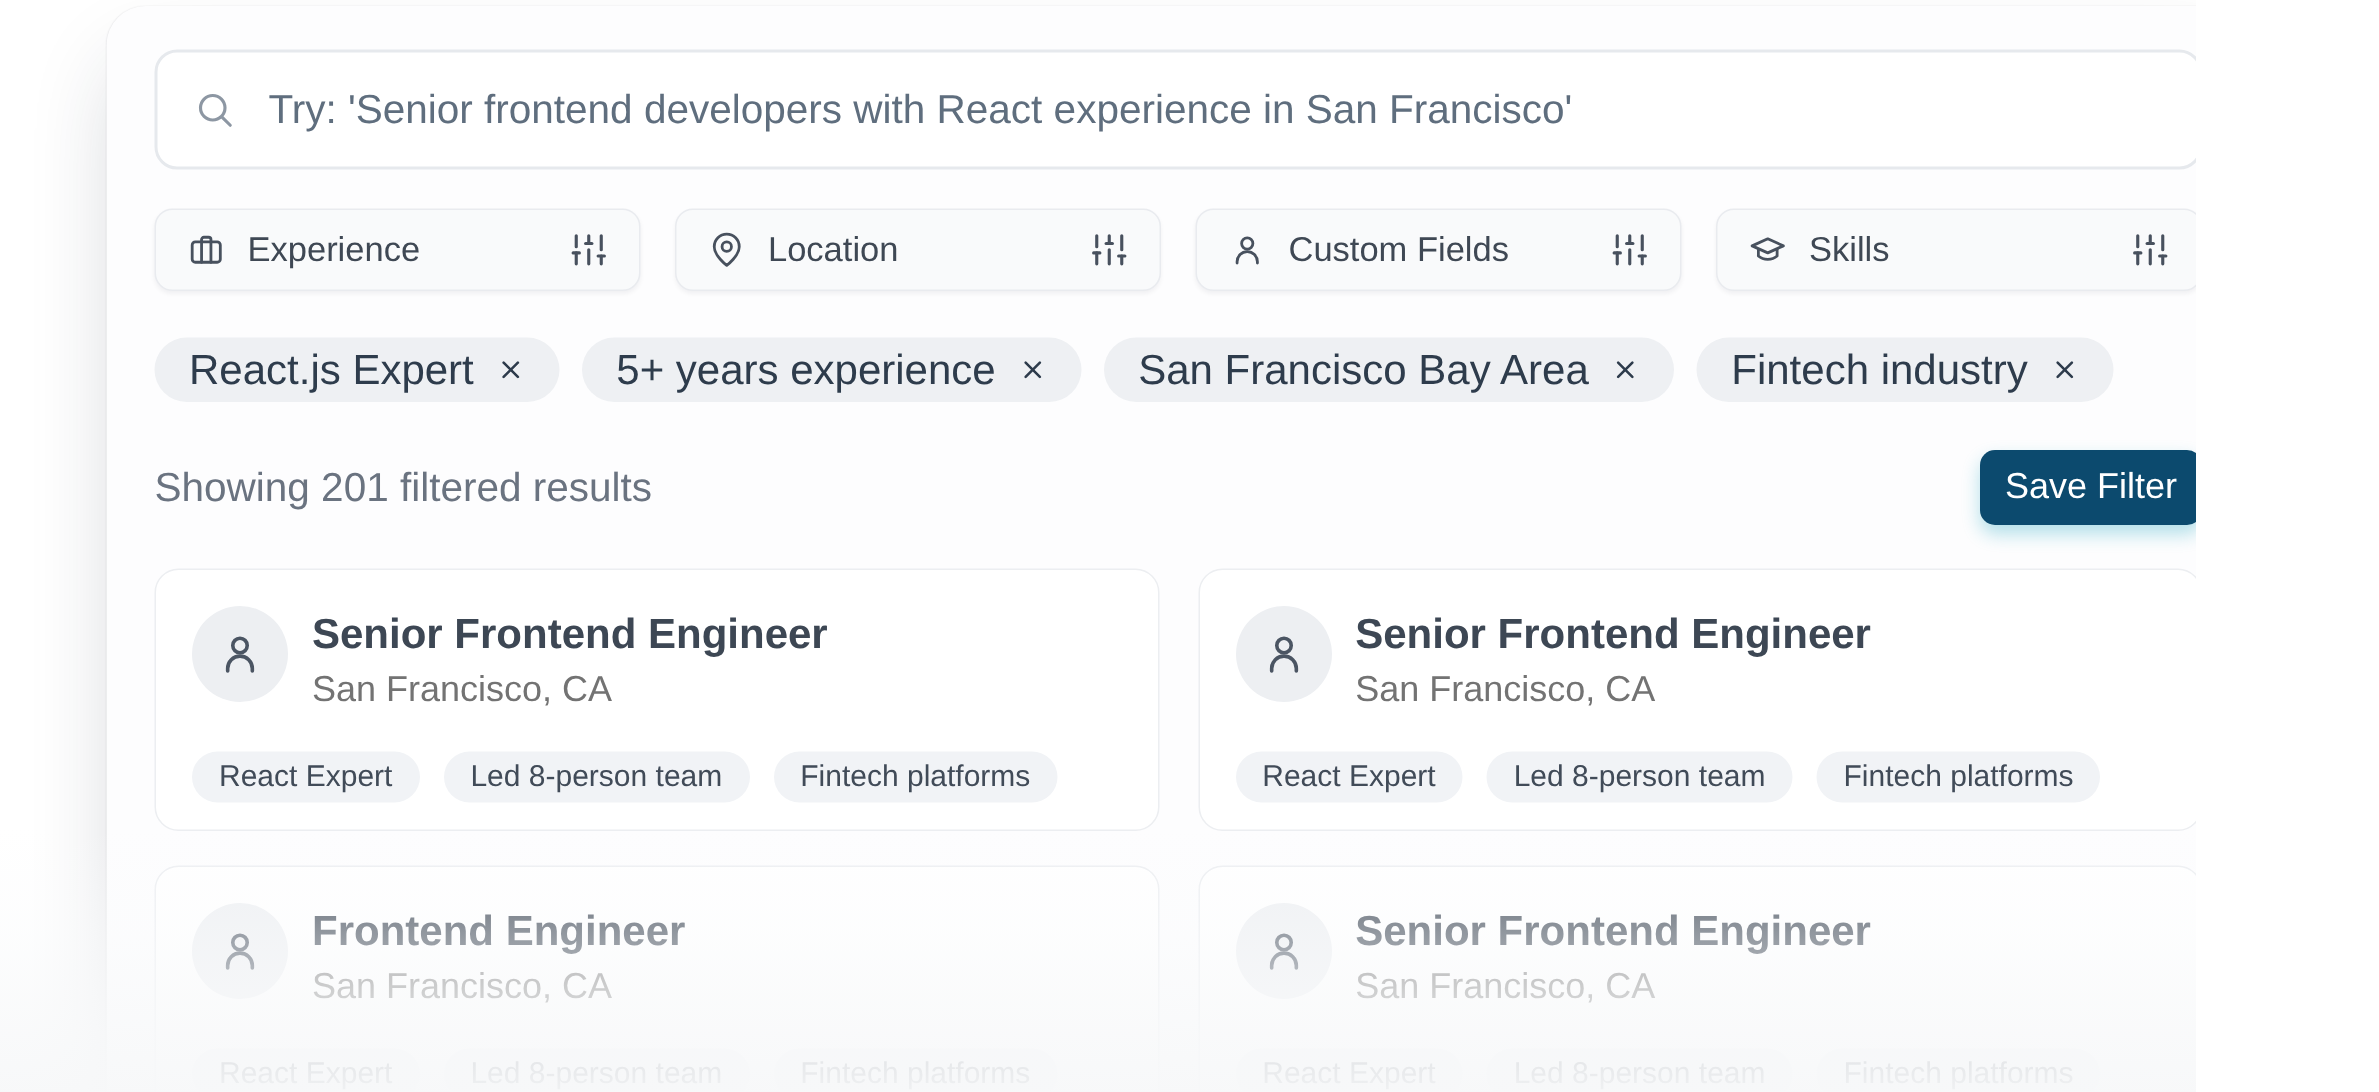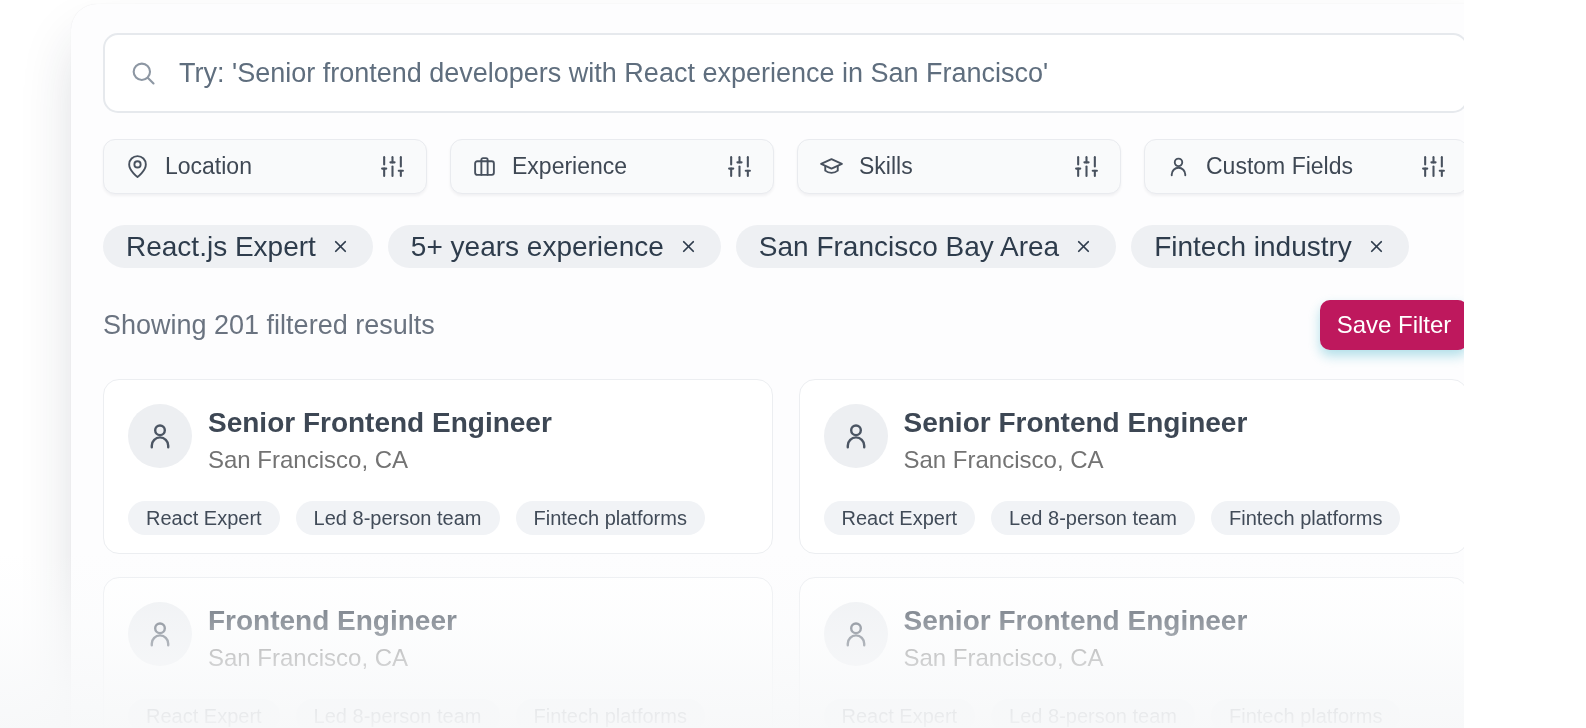--- a/index.html
+++ b/index.html
@@ -47,21 +47,21 @@
     background:#eef0f3;border-radius:22px;padding:0 23px;
     font-size:28px;color:#2e3c4c;
   }
   .chip .x-icon{display:flex;color:#2e3c4c;cursor:pointer;}
 
   
   .results-header{display:flex;align-items:center;justify-content:space-between;margin-top:32px;}
   .results-summary{font-size:27px;color:#6a7380;}
   .save-btn{
     width:148px;height:50px;border:none;border-radius:10px;cursor:pointer;
-    background:#be185d;color:#ffffff;font-size:24px;font-weight:500;
+    background:#0c4a6e;color:#ffffff;font-size:24px;font-weight:500;
     font-family:"Liberation Sans",sans-serif;
     box-shadow:0 6px 12px rgba(21,162,190,.32);
   }
 
   
   .cards-grid{display:grid;grid-template-columns:1fr 1fr;gap:23px 26px;margin-top:29px;}
   .card{
     background:#ffffff;border:1.5px solid #eceef1;border-radius:16px;
     padding:24px;height:175px;box-sizing:border-box;cursor:pointer;
   }
@@ -99,20 +99,45 @@
 
       <div class="search-bar">
         <svg width="28" height="28" viewBox="0 0 24 24" fill="none" stroke="currentColor" stroke-width="1.8" stroke-linecap="round">
           <circle cx="11" cy="11" r="7"></circle>
             <line x1="16.3" y1="16.3" x2="21" y2="21"></line>
         </svg>
         <input class="search-input" type="text" placeholder="Try: 'Senior frontend developers with React experience in San Francisco'" style="">
       </div>
 
       <div class="filter-row">
+
+        <div class="filter-btn">
+          <span class="f-icon">
+            <svg width="25" height="25" viewBox="0 0 24 24" fill="none" stroke="currentColor" stroke-width="1.8" stroke-linecap="round" stroke-linejoin="round">
+              <rect x="3" y="7" width="18" height="13" rx="2"></rect>
+                <path d="M9 7V5.5A1.5 1.5 0 0 1 10.5 4h3A1.5 1.5 0 0 1 15 5.5V7"></path>
+                <line x1="9" y1="7" x2="9" y2="20"></line>
+                <line x1="15" y1="7" x2="15" y2="20"></line>
+            </svg>
+          </span>
+          <span class="f-label">Experience</span>
+          <span class="sliders">
+            <svg width="25" height="25" viewBox="0 0 24 24" fill="none" stroke="currentColor" stroke-width="2" stroke-linecap="round">
+              <line x1="4" y1="21" x2="4" y2="14"></line>
+                <line x1="4" y1="10" x2="4" y2="3"></line>
+              <line x1="12" y1="21" x2="12" y2="12"></line>
+                <line x1="12" y1="8" x2="12" y2="3"></line>
+              <line x1="20" y1="21" x2="20" y2="16"></line>
+                <line x1="20" y1="12" x2="20" y2="3"></line>
+              <line x1="2" y1="14" x2="6" y2="14"></line>
+                <line x1="10" y1="8" x2="14" y2="8"></line>
+                <line x1="18" y1="16" x2="22" y2="16"></line>
+            </svg>
+          </span>
+        </div>
 
         <div class="filter-btn">
           <span class="f-icon">
             <svg width="25" height="25" viewBox="0 0 24 24" fill="none" stroke="currentColor" stroke-width="1.8" stroke-linecap="round" stroke-linejoin="round">
               <path d="M20 10c0 6-8 12-8 12s-8-6-8-12a8 8 0 0 1 16 0Z"></path>
                 <circle cx="12" cy="10" r="3"></circle>
             </svg>
           </span>
           <span class="f-label">Location</span>
           <span class="sliders">
@@ -125,28 +150,26 @@
                 <line x1="20" y1="12" x2="20" y2="3"></line>
               <line x1="2" y1="14" x2="6" y2="14"></line>
                 <line x1="10" y1="8" x2="14" y2="8"></line>
                 <line x1="18" y1="16" x2="22" y2="16"></line>
             </svg>
           </span>
         </div>
 
         <div class="filter-btn">
           <span class="f-icon">
-            <svg width="25" height="25" viewBox="0 0 24 24" fill="none" stroke="currentColor" stroke-width="1.8" stroke-linecap="round" stroke-linejoin="round">
-              <rect x="3" y="7" width="18" height="13" rx="2"></rect>
-                <path d="M9 7V5.5A1.5 1.5 0 0 1 10.5 4h3A1.5 1.5 0 0 1 15 5.5V7"></path>
-                <line x1="9" y1="7" x2="9" y2="20"></line>
-                <line x1="15" y1="7" x2="15" y2="20"></line>
-            </svg>
-          </span>
-          <span class="f-label">Experience</span>
+            <svg width="25" height="25" viewBox="0 0 24 24" fill="none" stroke="currentColor" stroke-width="1.8" stroke-linecap="round">
+              <circle cx="12" cy="8" r="3.6"></circle>
+                <path d="M5.5 20.5v-.8a6.5 6.5 0 0 1 13 0v.8"></path>
+            </svg>
+          </span>
+          <span class="f-label">Custom Fields</span>
           <span class="sliders">
             <svg width="25" height="25" viewBox="0 0 24 24" fill="none" stroke="currentColor" stroke-width="2" stroke-linecap="round">
               <line x1="4" y1="21" x2="4" y2="14"></line>
                 <line x1="4" y1="10" x2="4" y2="3"></line>
               <line x1="12" y1="21" x2="12" y2="12"></line>
                 <line x1="12" y1="8" x2="12" y2="3"></line>
               <line x1="20" y1="21" x2="20" y2="16"></line>
                 <line x1="20" y1="12" x2="20" y2="3"></line>
               <line x1="2" y1="14" x2="6" y2="14"></line>
                 <line x1="10" y1="8" x2="14" y2="8"></line>
@@ -170,43 +193,20 @@
               <line x1="12" y1="21" x2="12" y2="12"></line>
                 <line x1="12" y1="8" x2="12" y2="3"></line>
               <line x1="20" y1="21" x2="20" y2="16"></line>
                 <line x1="20" y1="12" x2="20" y2="3"></line>
               <line x1="2" y1="14" x2="6" y2="14"></line>
                 <line x1="10" y1="8" x2="14" y2="8"></line>
                 <line x1="18" y1="16" x2="22" y2="16"></line>
             </svg>
           </span>
         </div>
-
-        <div class="filter-btn">
-          <span class="f-icon">
-            <svg width="25" height="25" viewBox="0 0 24 24" fill="none" stroke="currentColor" stroke-width="1.8" stroke-linecap="round">
-              <circle cx="12" cy="8" r="3.6"></circle>
-                <path d="M5.5 20.5v-.8a6.5 6.5 0 0 1 13 0v.8"></path>
-            </svg>
-          </span>
-          <span class="f-label">Custom Fields</span>
-          <span class="sliders">
-            <svg width="25" height="25" viewBox="0 0 24 24" fill="none" stroke="currentColor" stroke-width="2" stroke-linecap="round">
-              <line x1="4" y1="21" x2="4" y2="14"></line>
-                <line x1="4" y1="10" x2="4" y2="3"></line>
-              <line x1="12" y1="21" x2="12" y2="12"></line>
-                <line x1="12" y1="8" x2="12" y2="3"></line>
-              <line x1="20" y1="21" x2="20" y2="16"></line>
-                <line x1="20" y1="12" x2="20" y2="3"></line>
-              <line x1="2" y1="14" x2="6" y2="14"></line>
-                <line x1="10" y1="8" x2="14" y2="8"></line>
-                <line x1="18" y1="16" x2="22" y2="16"></line>
-            </svg>
-          </span>
-        </div>
       </div>
 
       <div class="chips-row">
         <div class="chip">
           <span>React.js Expert</span>
           <span class="x-icon">
             <svg width="19" height="19" viewBox="0 0 20 20" fill="none" stroke="currentColor" stroke-width="1.8" stroke-linecap="round">
               <line x1="5" y1="5" x2="15" y2="15"></line>
                 <line x1="15" y1="5" x2="5" y2="15"></line>
             </svg>

